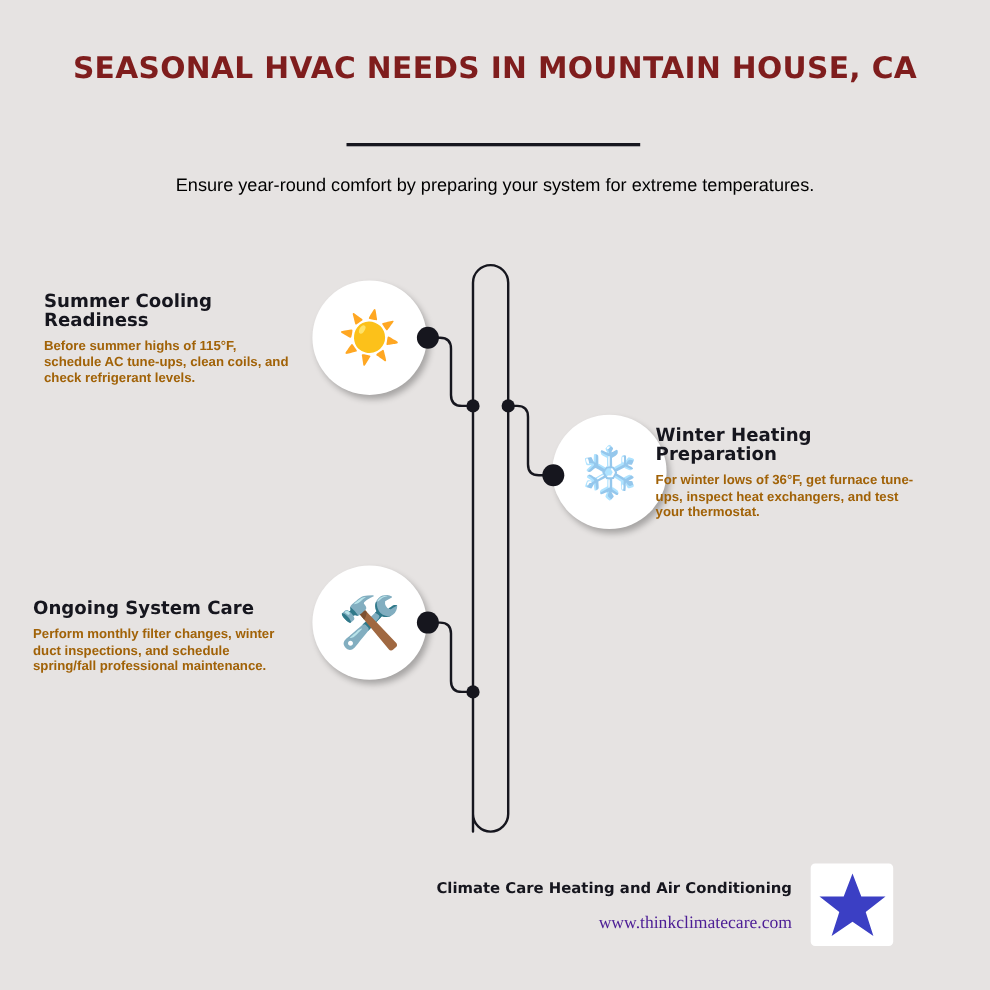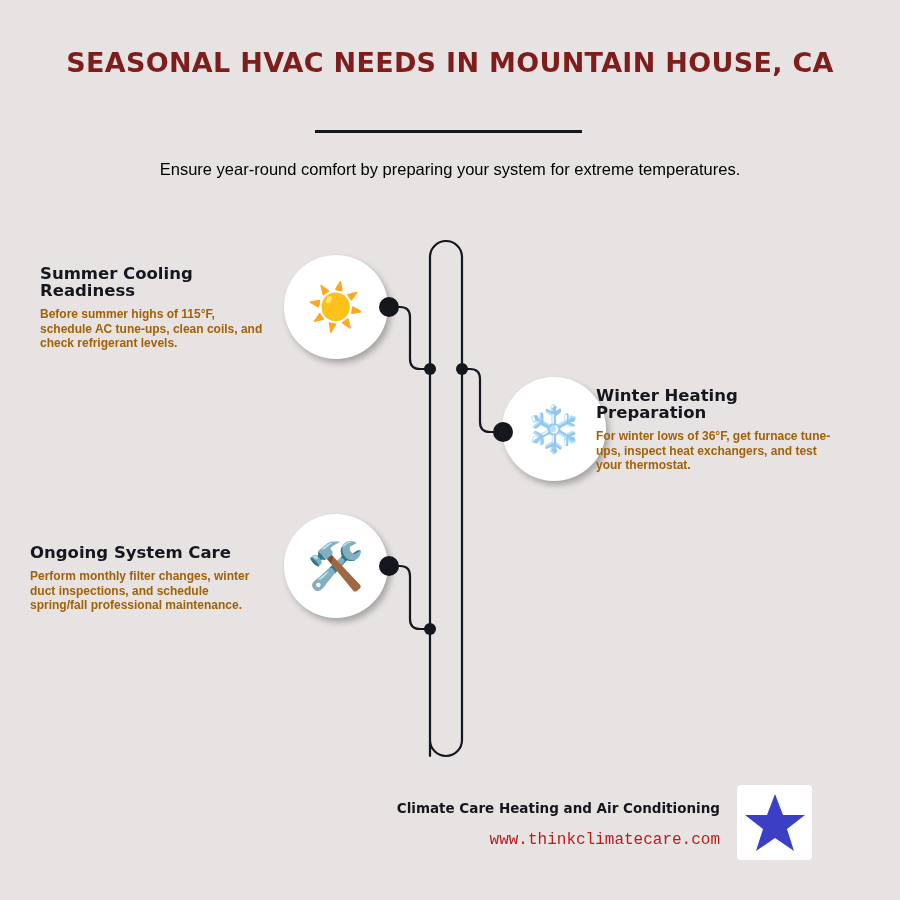--- a/index.html
+++ b/index.html
@@ -44,22 +44,22 @@
     font-family: "Liberation Sans", sans-serif;
     font-weight: bold;
   }
   .footer-company {
     position: absolute; right: 180px; top: 800px;
     font-weight: 800; font-size: 13.5px; color: #16161E;
     font-family: "DejaVu Sans", sans-serif;
   }
   .footer-url {
     position: absolute; right: 180px; top: 831px;
-    font-size: 16px; color: #b91c1c;
-    font-family: Liberation Mono, monospace;
+    font-size: 16px; color: #4c1d95;
+    font-family: Liberation Serif, serif;
   }
   .logo {
     position: absolute; left: 737px; top: 785px; width: 75px; height: 75px;
     background: #FFFFFF; border-radius: 4px;
     display: flex; align-items: center; justify-content: center;
   }
 </style>
 </head>
 <body>
 

